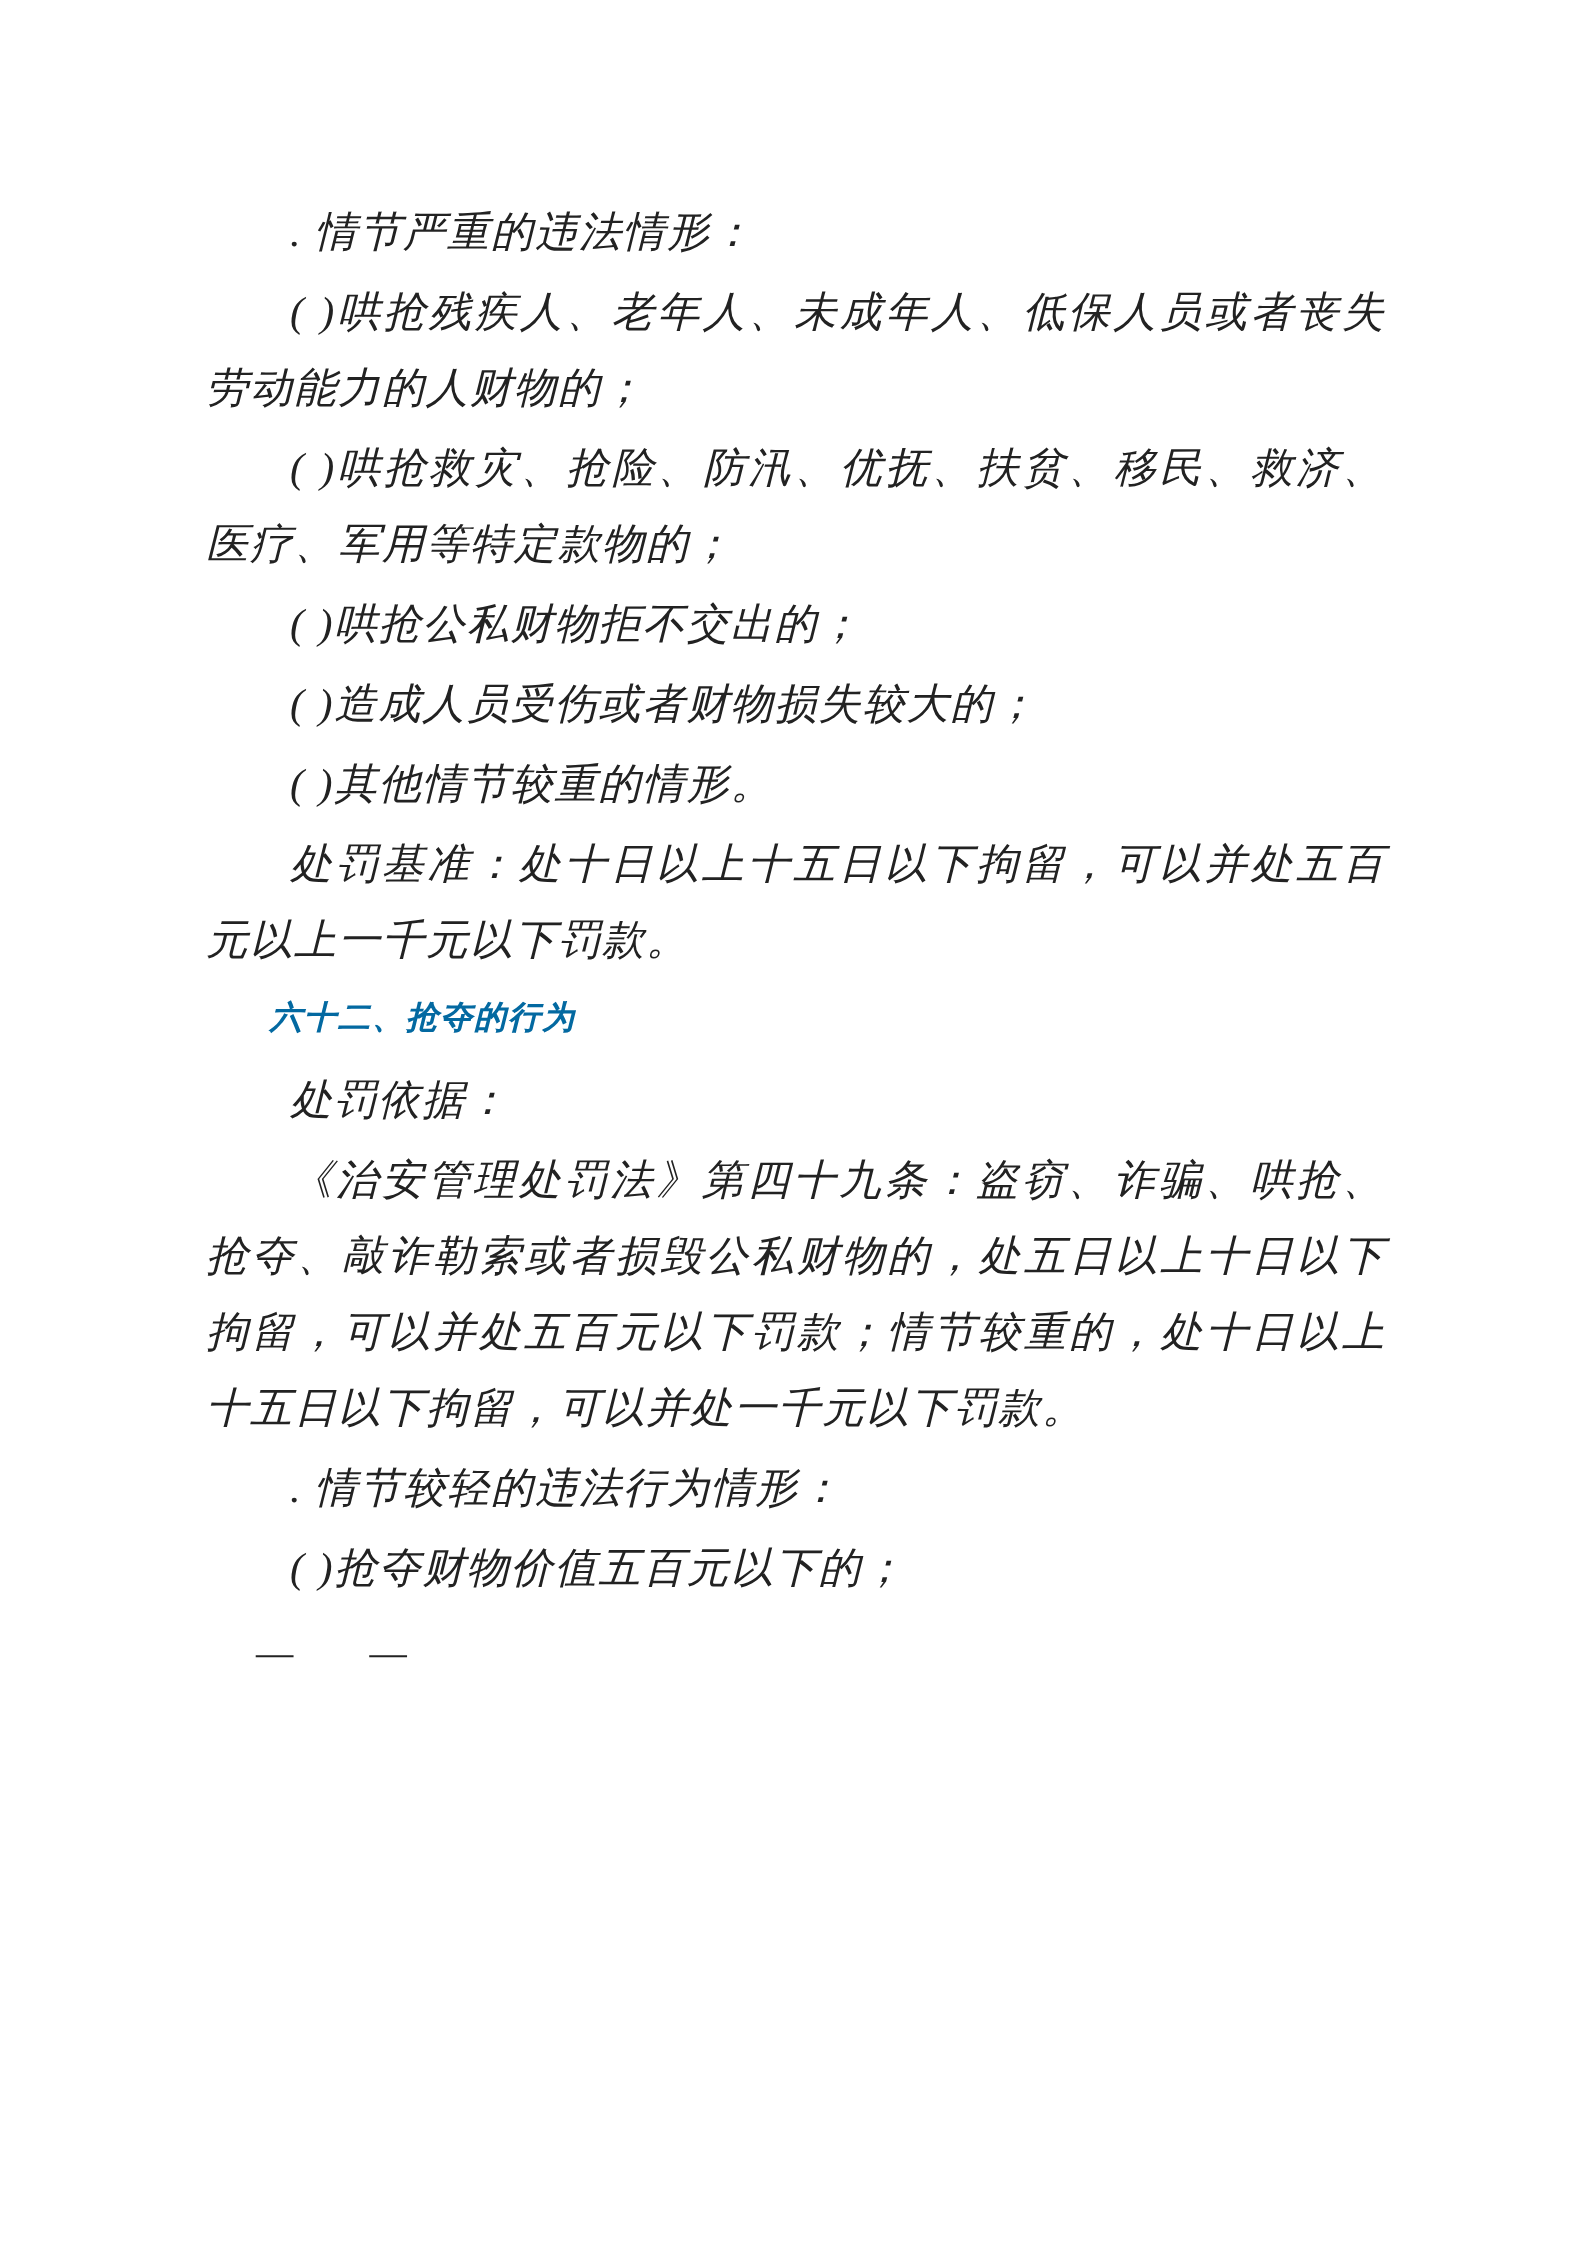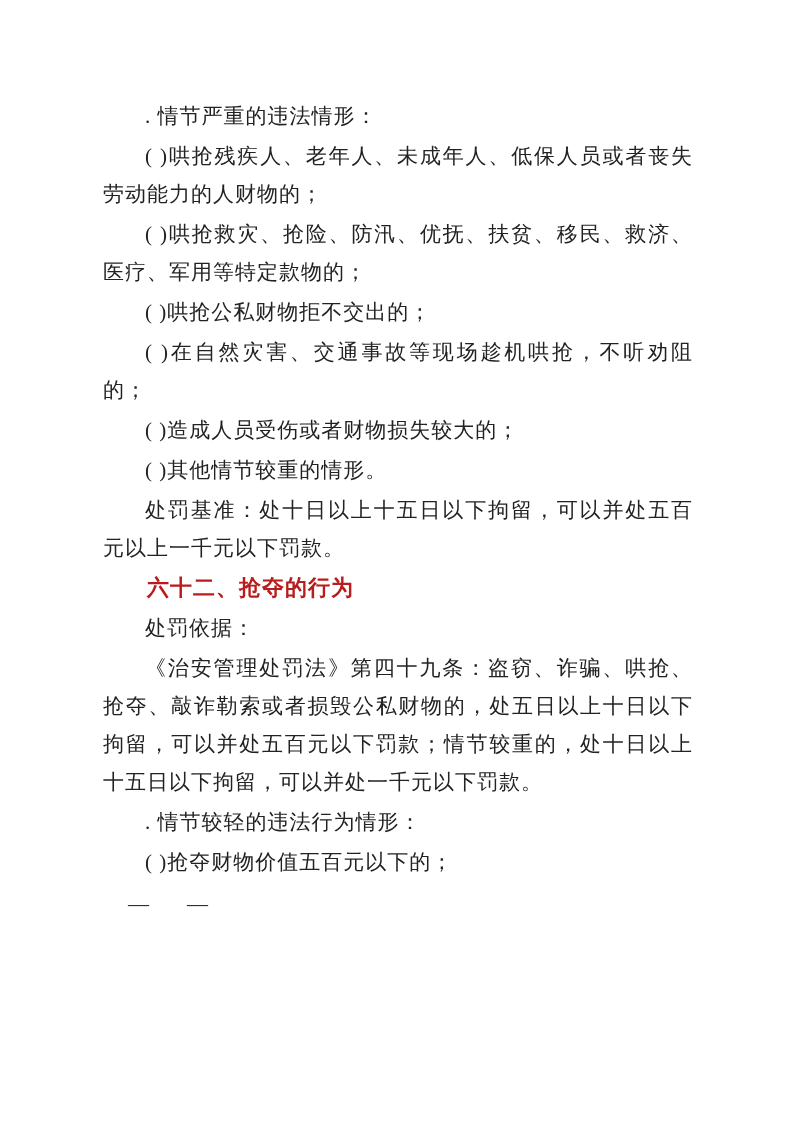--- a/index.html
+++ b/index.html
@@ -14,38 +14,39 @@
     margin: 0 auto;
     background: #ffffff;
     box-sizing: border-box;
     padding: 97px 100px 0 103px;
     overflow: hidden;
     font-family: "Liberation Serif", "DejaVu Serif", serif;
     font-size: 21px;
     line-height: 38px;
     color: #222222;
     letter-spacing: 1px;
+    font-style: italic;
   }
   .para {
     margin: 0 0 2px 0;
     text-indent: 2em;
     text-align: justify;
     text-justify: inter-character;
   }
   .para:last-of-type {
     margin-bottom: 0;
   }
   .heading {
     margin: 0 0 2px 0;
     text-indent: 2em;
     font-family: "Liberation Sans", "DejaVu Sans", sans-serif;
     font-weight: 700;
-    font-size: 22px;
+    font-size: 16px;
     line-height: 38px;
-    color: #b91c1c;
+    color: #0369a1;
     letter-spacing: 1px;
   }
   .footer {
     margin-top: 11px;
     padding-left: 25px;
     display: flex;
     gap: 37px;
     line-height: 24px;
     color: #222222;
   }
@@ -55,21 +56,20 @@
 </style>
 </head>
 <body>
 
 <div class="page">
 
   <p class="para">. 情节严重的违法情形：</p>
   <p class="para">( )哄抢残疾人、老年人、未成年人、低保人员或者丧失劳动能力的人财物的；</p>
   <p class="para">( )哄抢救灾、抢险、防汛、优抚、扶贫、移民、救济、医疗、军用等特定款物的；</p>
   <p class="para">( )哄抢公私财物拒不交出的；</p>
-  <p class="para">( )在自然灾害、交通事故等现场趁机哄抢，不听劝阻的；</p>
   <p class="para">( )造成人员受伤或者财物损失较大的；</p>
   <p class="para">( )其他情节较重的情形。</p>
   <p class="para">处罚基准：处十日以上十五日以下拘留，可以并处五百元以上一千元以下罚款。</p>
 
   <h2 class="heading">六十二、抢夺的行为</h2>
 
   <p class="para">处罚依据：</p>
   <p class="para">《治安管理处罚法》第四十九条：盗窃、诈骗、哄抢、抢夺、敲诈勒索或者损毁公私财物的，处五日以上十日以下拘留，可以并处五百元以下罚款；情节较重的，处十日以上十五日以下拘留，可以并处一千元以下罚款。</p>
   <p class="para">. 情节较轻的违法行为情形：</p>
   <p class="para">( )抢夺财物价值五百元以下的；</p>

